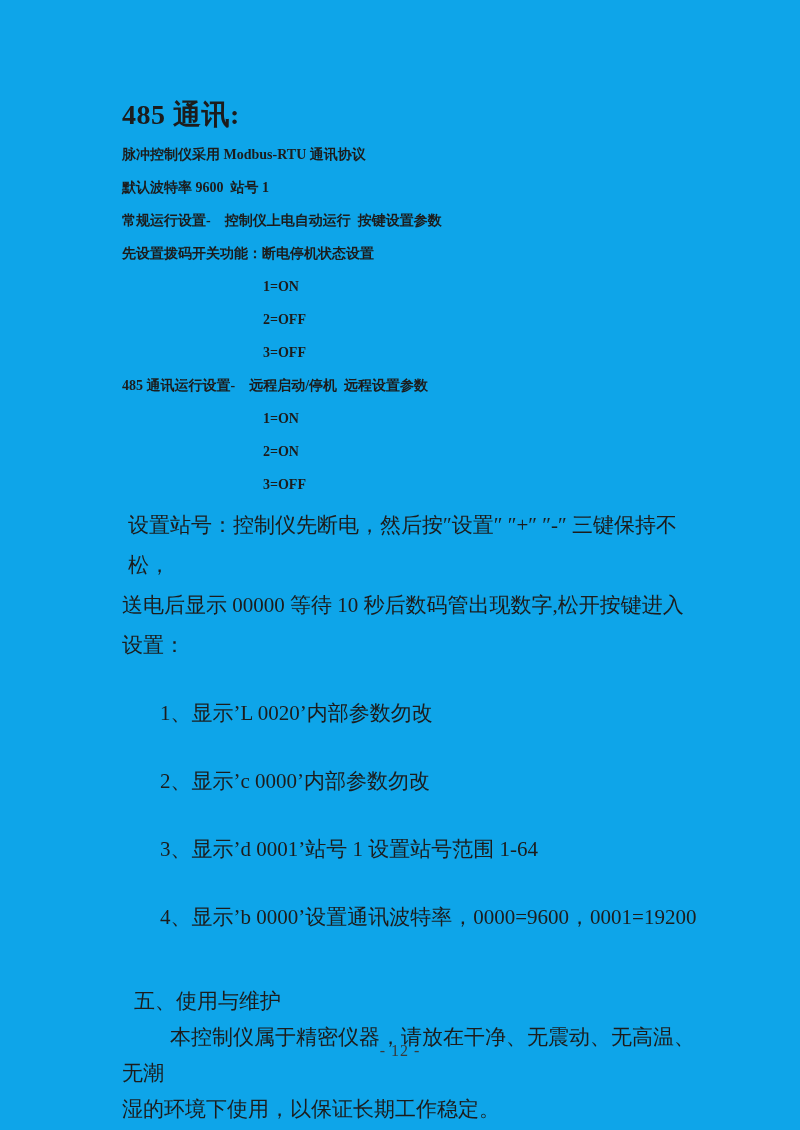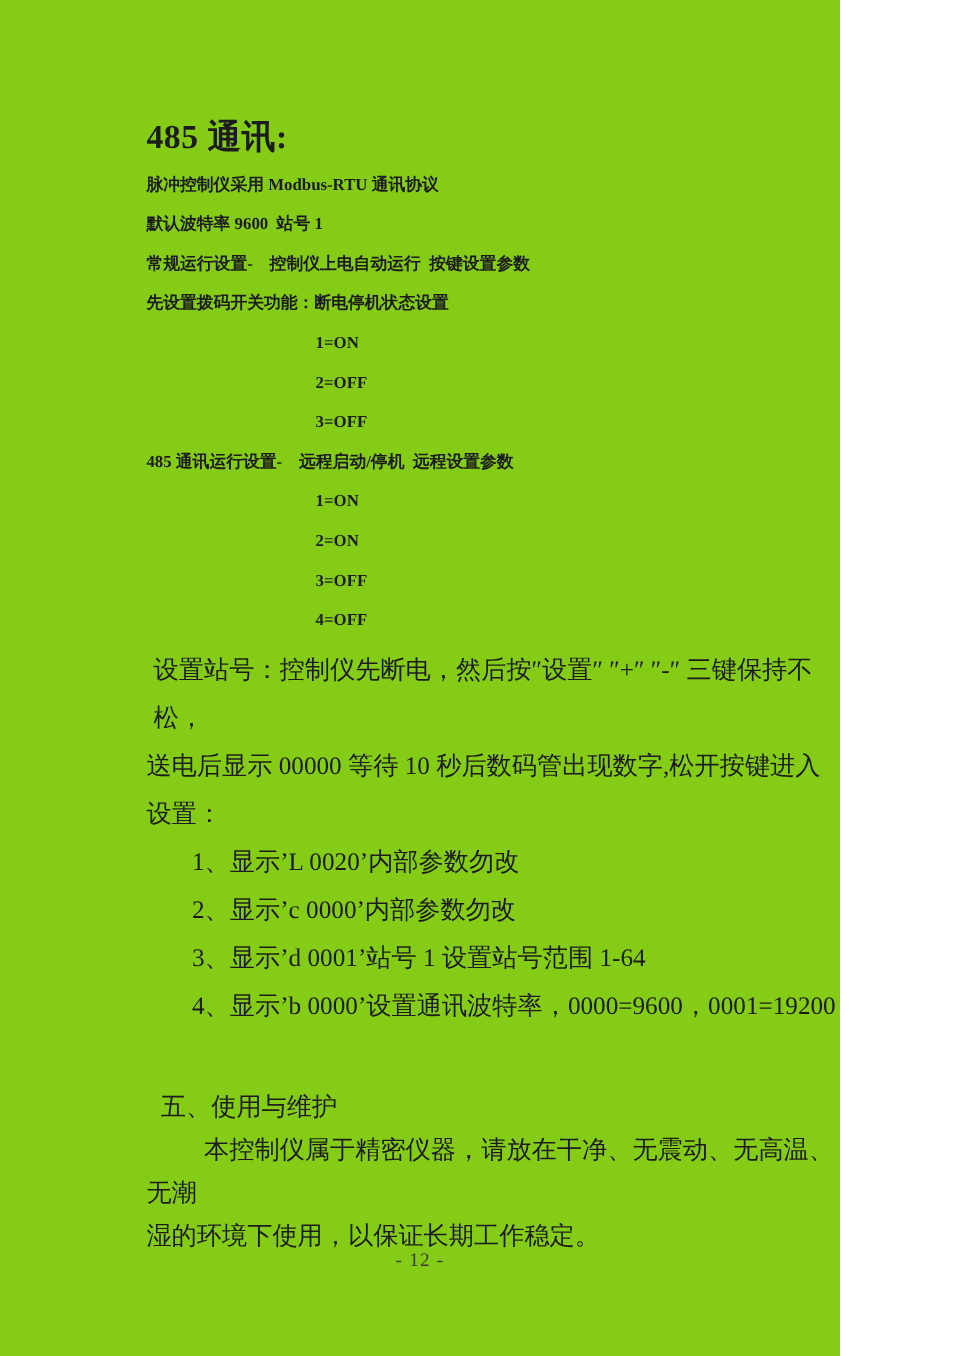--- a/index.html
+++ b/index.html
@@ -1,20 +1,20 @@
 <!DOCTYPE html>
 <html><head>
 <meta charset="utf-8">
 <style>
   html, body { margin: 0; padding: 0; background: #ffffff; }
   .page {
     position: relative;
-    width: 700px;
+    width: 800px;
     height: 1130px;
-    background: #84cc16;
+    background: #0ea5e9;
     color: #1c1c1c;
     font-family: "Liberation Serif", "DejaVu Serif", serif;
     overflow: hidden;
   }
   .content {
     position: absolute;
     left: 122px;
     top: 100px;
     width: 580px;
   }
@@ -28,21 +28,21 @@
   .line {
     font-size: 14px;
     line-height: 33px;
     white-space: pre-wrap;
   }
   .sec-bold { font-weight: 700; }
   .sw { padding-left: 141px; }
   .sec-mid { font-weight: 400; margin-top: 4px; }
   .sec-mid .line { line-height: 40px; font-size: 21px; }
   .station-first { padding-left: 6px; }
-  .menu { padding-left: 38px; }
+  .menu { padding-left: 38px; margin-top: 28px; }
   .sec-bottom { margin-top: 46px; font-weight: 400; }
   .sec-bottom .line { line-height: 36px; font-size: 21px; }
   .maint-title { padding-left: 12px; }
   .maint-body-first { text-indent: 48px; }
   .footer {
     position: absolute;
     left: 0;
     right: 0;
     top: 1042px;
     text-align: center;
@@ -69,21 +69,20 @@
         <div class="line sw">1=ON</div>
         <div class="line sw">2=OFF</div>
         <div class="line sw">3=OFF</div>
       </div>
 
       <div class="line">485 通讯运行设置-    远程启动/停机  远程设置参数</div>
       <div>
         <div class="line sw">1=ON</div>
         <div class="line sw">2=ON</div>
         <div class="line sw">3=OFF</div>
-        <div class="line sw">4=OFF</div>
       </div>
     </div>
 
     <div class="sec-mid">
       <div class="line station-first">设置站号：控制仪先断电，然后按″设置″ ″+″ ″-″ 三键保持不松，</div>
       <div class="line">送电后显示 00000 等待 10 秒后数码管出现数字,松开按键进入设置：</div>
       <div>
         <div class="line menu">1、显示’L 0020’内部参数勿改</div>
         <div class="line menu">2、显示’c 0000’内部参数勿改</div>
         <div class="line menu">3、显示’d 0001’站号 1 设置站号范围 1-64</div>

